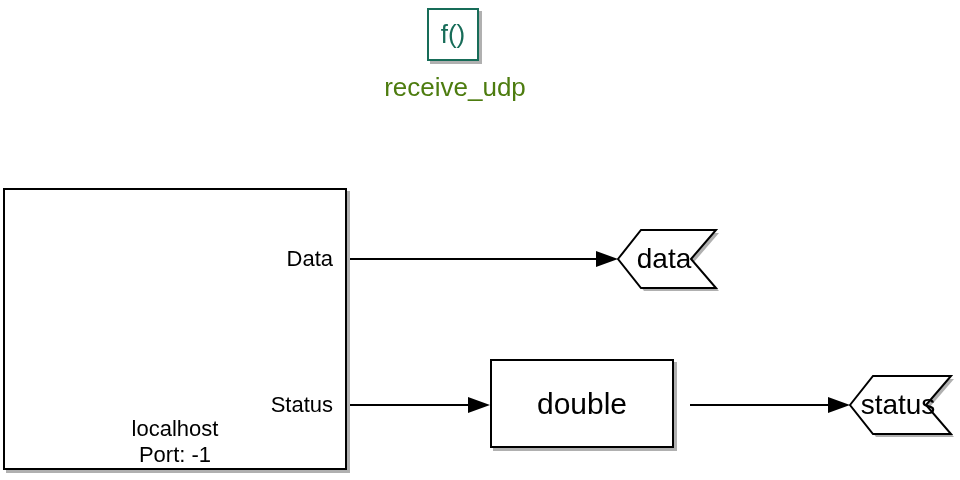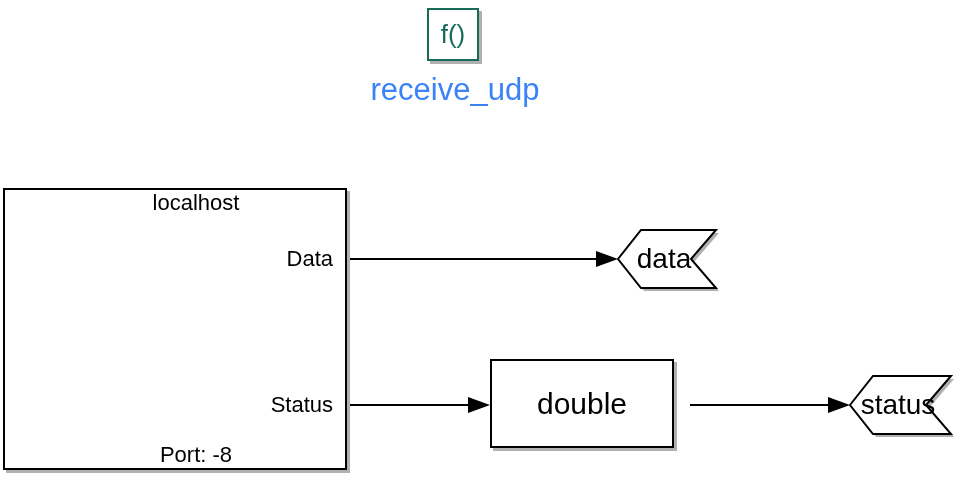--- a/index.html
+++ b/index.html
@@ -42,44 +42,43 @@
     justify-content: center;
     font-size: 26px;
     color: #176C58;
   }
   .fn-label {
     position: absolute;
     left: 355px;
     top: 72px;
     width: 200px;
     text-align: center;
-    font-size: 31px;
-    color: #3b82f6;
+    font-size: 26px;
+    color: #4d7c0f;
   }
   
   .udp-block {
     left: 3px;
     top: 188px;
     width: 344px;
     height: 282px;
   }
   .udp-center {
     position: absolute;
     left: 0;
     top: 0;
     width: 100%;
     height: 100%;
     display: flex;
     flex-direction: column;
     align-items: center;
-    justify-content: space-between;
+    justify-content: flex-end;
     font-size: 22px;
     line-height: 26px;
     text-align: center;
-    margin-left: 21px;
   }
   .port {
     position: absolute;
     right: 12px;
     font-size: 22px;
     line-height: 24px;
     white-space: nowrap;
   }
   .port-data   { top: 57px; }
   .port-status { top: 203px; }
@@ -148,21 +147,21 @@
   </svg>
 
   <div class="block fn-block">
     <span>f()</span>
   </div>
   <div class="fn-label">receive_udp</div>
 
   <div class="block udp-block">
     <div class="udp-center">
       <div>localhost</div>
-      <div>Port: -8</div>
+      <div>Port: -1</div>
     </div>
     <div class="port port-data">Data</div>
     <div class="port port-status">Status</div>
   </div>
 
   <div class="block cast-block">
     <span>double</span>
   </div>
 
 </div>

